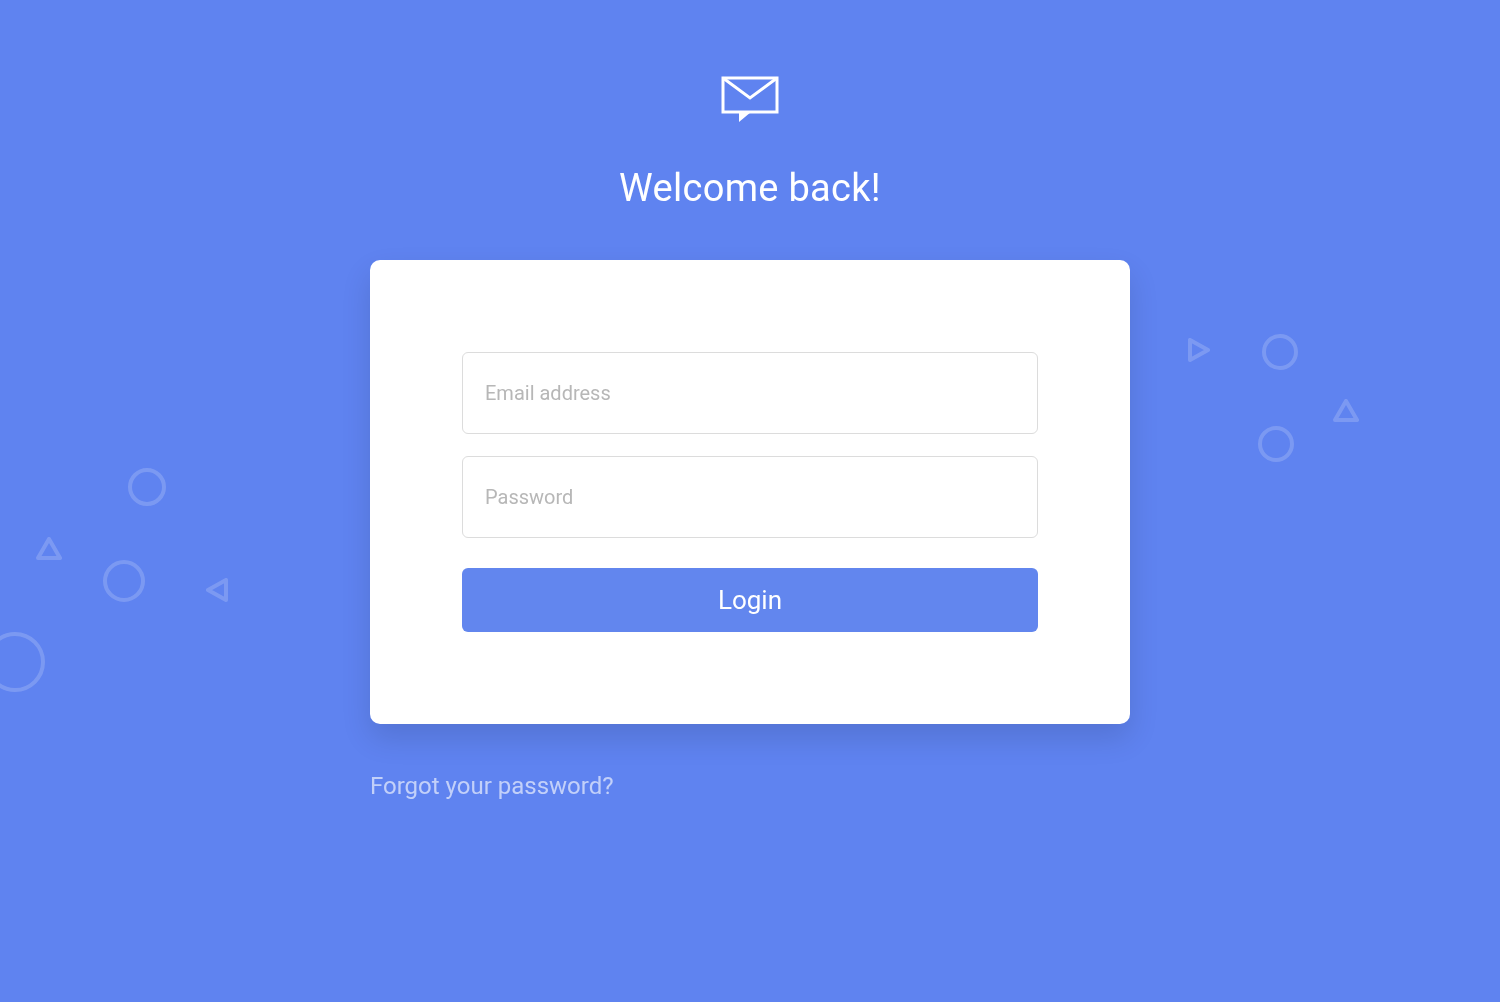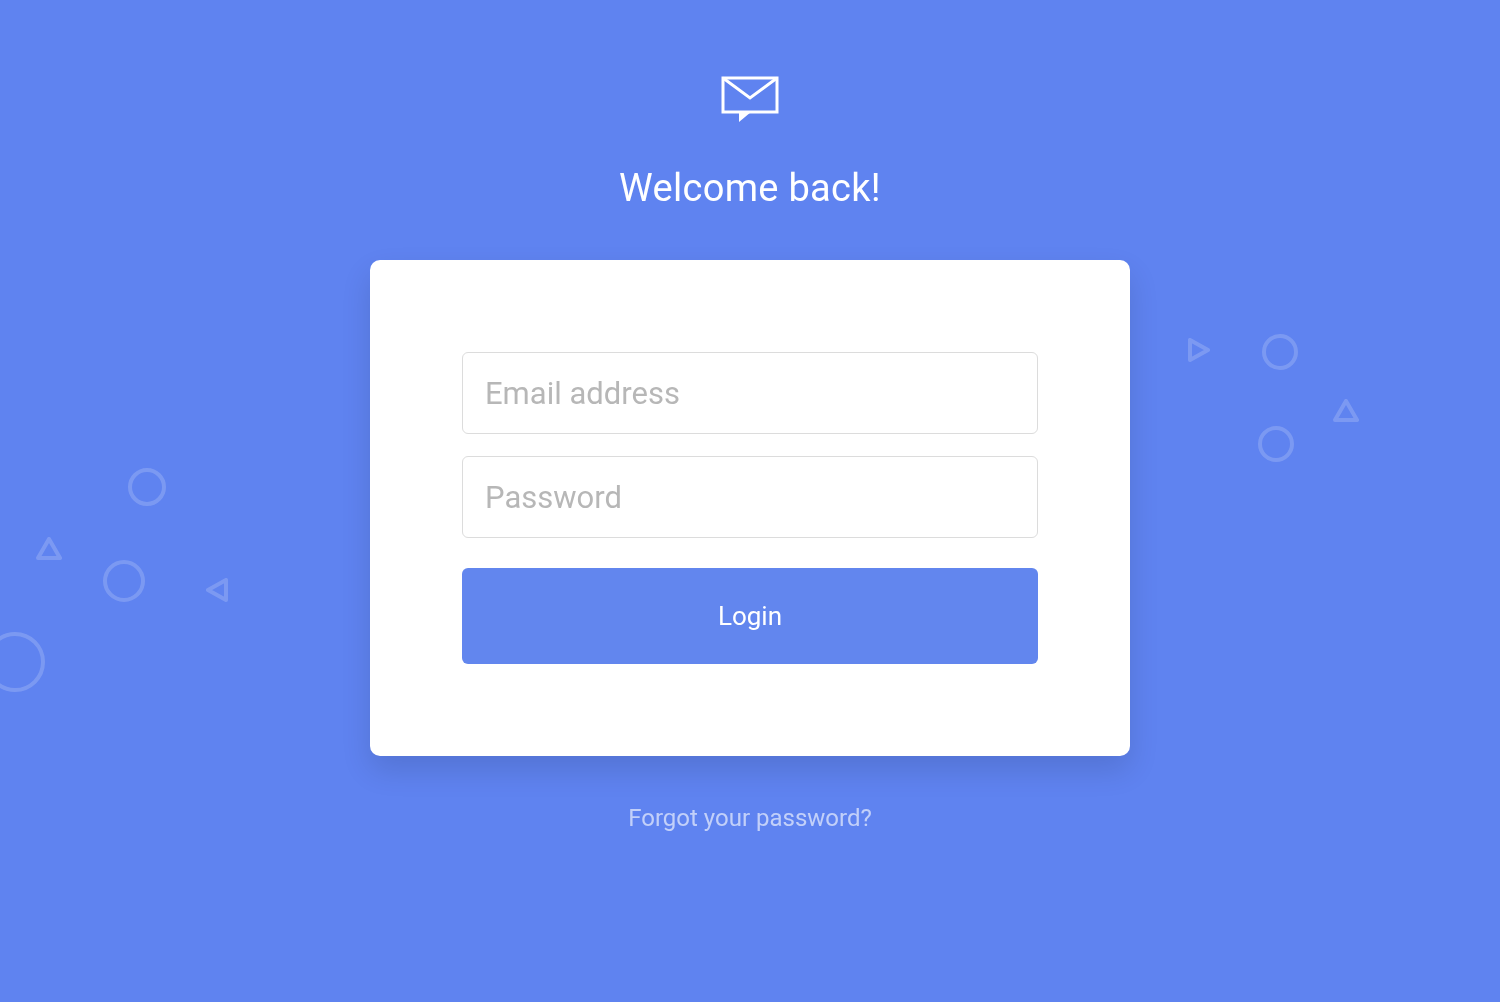--- a/index.html
+++ b/index.html
@@ -122,55 +122,55 @@
       padding: 92px 92px;
       box-shadow: 0 14px 30px rgba(0, 0, 0, 0.12);
     }
 
     .input-field {
       width: 100%;
       height: 82px;
       border: 1px solid #dcdcdc;
       border-radius: 6px;
       padding: 0 22px;
-      font-size: 31px;
+      font-size: 20px;
       color: #333;
       outline: none;
       font-family: inherit;
     }
 
     .input-field::placeholder {
       color: #b7b7b7;
       font-weight: 400;
     }
 
     .input-field + .input-field {
       margin-top: 22px;
     }
 
     .login-button {
       width: 100%;
-      height: 96px;
+      height: 64px;
       background: #6286ee;
       border: none;
       border-radius: 6px;
       color: #ffffff;
       font-size: 26px;
       font-weight: 400;
       margin-top: 30px;
       cursor: pointer;
       font-family: inherit;
     }
 
     
     .footer-links {
       width: 760px;
       margin-top: 48px;
       display: flex;
-      justify-content: center;
+      justify-content: flex-start;
       align-items: center;
       font-size: 24px;
     }
 
     .footer-link-left {
       color: rgba(255, 255, 255, 0.62);
       text-decoration: none;
       cursor: pointer;
     }
 

